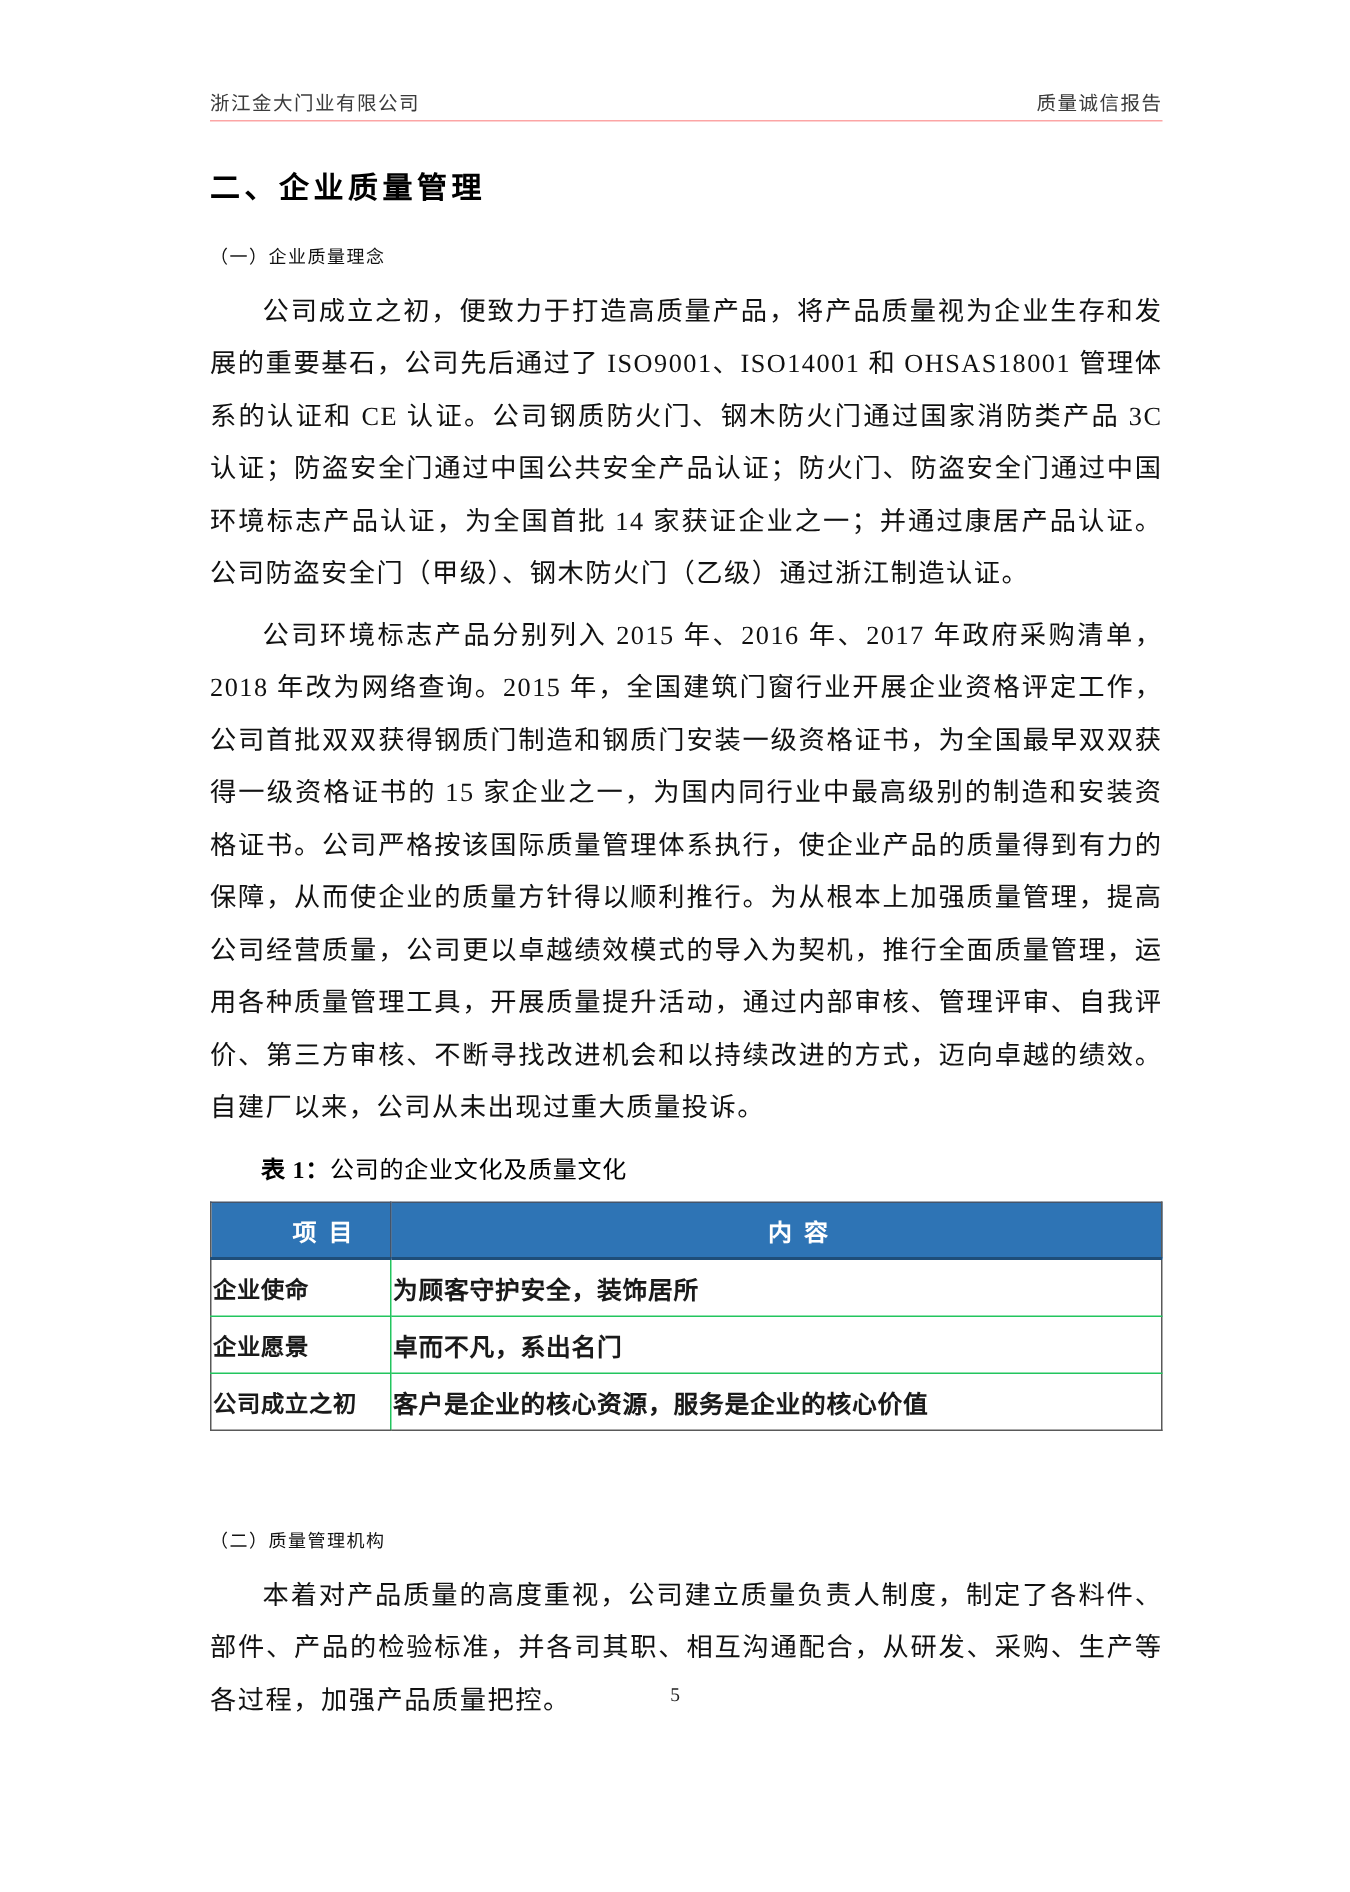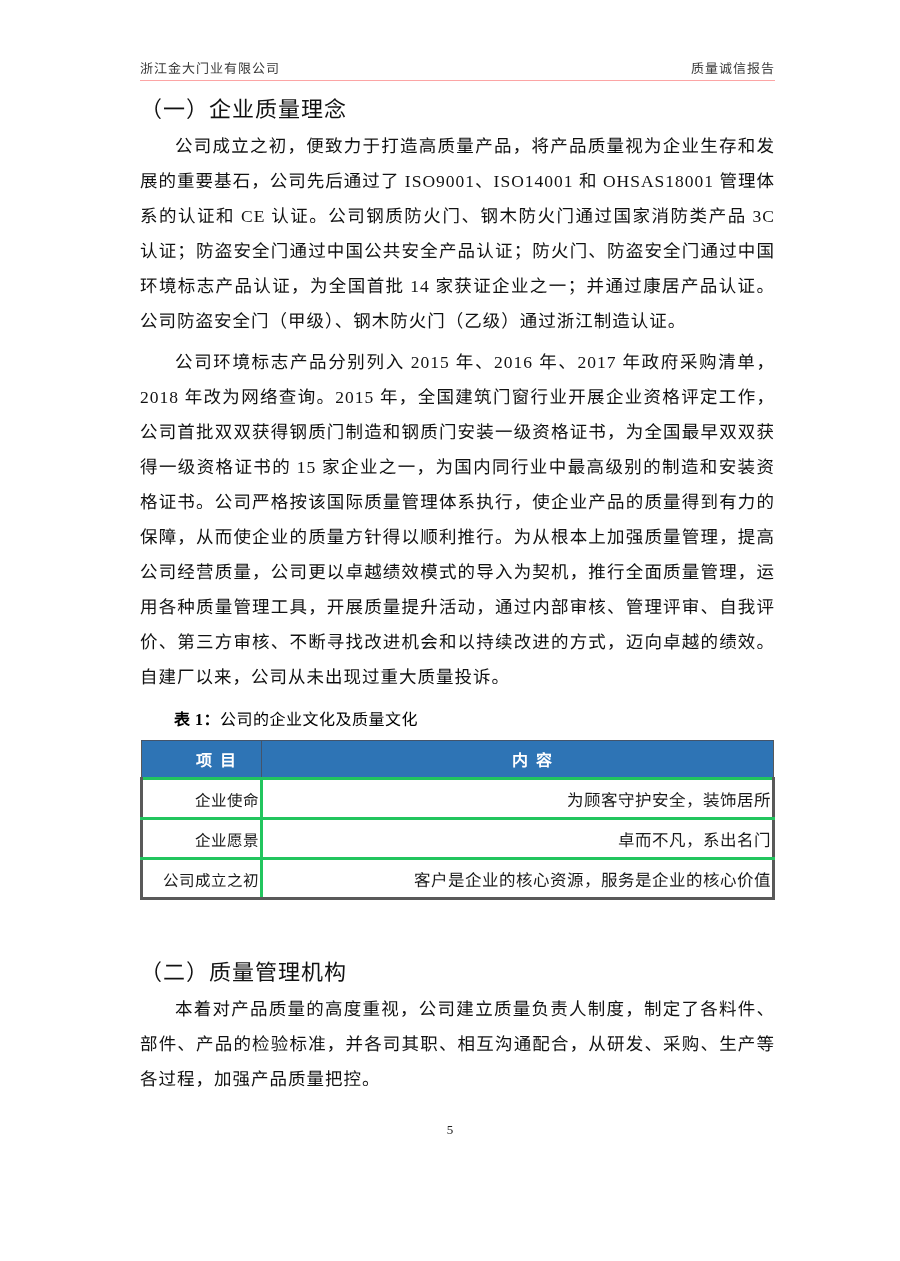--- a/index.html
+++ b/index.html
@@ -42,21 +42,21 @@
   .doc-title {
     margin: 33px 0 0 0;
     font-size: 20px;
     font-weight: bold;
     letter-spacing: 3px;
     color: #000;
     line-height: 28px;
   }
   .section-heading {
     margin: 18px 0 0 0;
-    font-size: 22px;
+    font-size: 12px;
     font-weight: normal;
     letter-spacing: 1px;
     color: #111;
     line-height: 26px;
   }
   .para {
     margin: 6px 0 0 0;
     font-size: 17.5px;
     line-height: 35px;
     text-align: justify;
@@ -86,25 +86,26 @@
   table.culture-table th {
     height: 34px;
     font-weight: bold;
     letter-spacing: 2px;
     border: 1px solid #44546a;
     border-bottom: 2px solid #1F4E79;
     padding-left: 32px;
   }
   table.culture-table td {
     height: 35px;
-    text-align: right;
+    text-align: left;
     vertical-align: middle;
-    border: 3px solid #22c55e;
+    border: 1px solid #22c55e;
     letter-spacing: 0.5px;
     font-size: 16.5px;
+    font-weight: bold;
   }
   table.culture-table tr td:first-child { font-size: 15.5px; }
   table.culture-table,
   table.culture-table tr:last-child td { border-bottom-color: #595959; }
   table.culture-table td:first-child, table.culture-table th:first-child { border-left-color: #595959; }
   table.culture-table td:last-child, table.culture-table th:last-child { border-right-color: #595959; }
   .gap-after-table { height: 42px; }
   
   .page-footer {
     position: absolute;
@@ -121,20 +122,21 @@
 
 <div class="page">
 
   <div class="running-header">
     <span>浙江金大门业有限公司</span>
     <span>质量诚信报告</span>
   </div>
 
   <div class="content">
 
+    <h1 class="doc-title">二、企业质量管理</h1>
 
     <h2 class="section-heading">（一）企业质量理念</h2>
 
     <p class="para">公司成立之初，便致力于打造高质量产品，将产品质量视为企业生存和发展的重要基石，公司先后通过了 ISO9001、ISO14001 和 OHSAS18001 管理体系的认证和 CE 认证。公司钢质防火门、钢木防火门通过国家消防类产品 3C 认证；防盗安全门通过中国公共安全产品认证；防火门、防盗安全门通过中国环境标志产品认证，为全国首批 14 家获证企业之一；并通过康居产品认证。公司防盗安全门（甲级）、钢木防火门（乙级）通过浙江制造认证。</p>
     <p class="para">公司环境标志产品分别列入 2015 年、2016 年、2017 年政府采购清单，2018 年改为网络查询。2015 年，全国建筑门窗行业开展企业资格评定工作，公司首批双双获得钢质门制造和钢质门安装一级资格证书，为全国最早双双获得一级资格证书的 15 家企业之一，为国内同行业中最高级别的制造和安装资格证书。公司严格按该国际质量管理体系执行，使企业产品的质量得到有力的保障，从而使企业的质量方针得以顺利推行。为从根本上加强质量管理，提高公司经营质量，公司更以卓越绩效模式的导入为契机，推行全面质量管理，运用各种质量管理工具，开展质量提升活动，通过内部审核、管理评审、自我评价、第三方审核、不断寻找改进机会和以持续改进的方式，迈向卓越的绩效。自建厂以来，公司从未出现过重大质量投诉。</p>
 
     <p class="table-caption"><span class="cap-label">表 1：</span><span>公司的企业文化及质量文化</span></p>
 
     <table class="culture-table">
       <colgroup>

